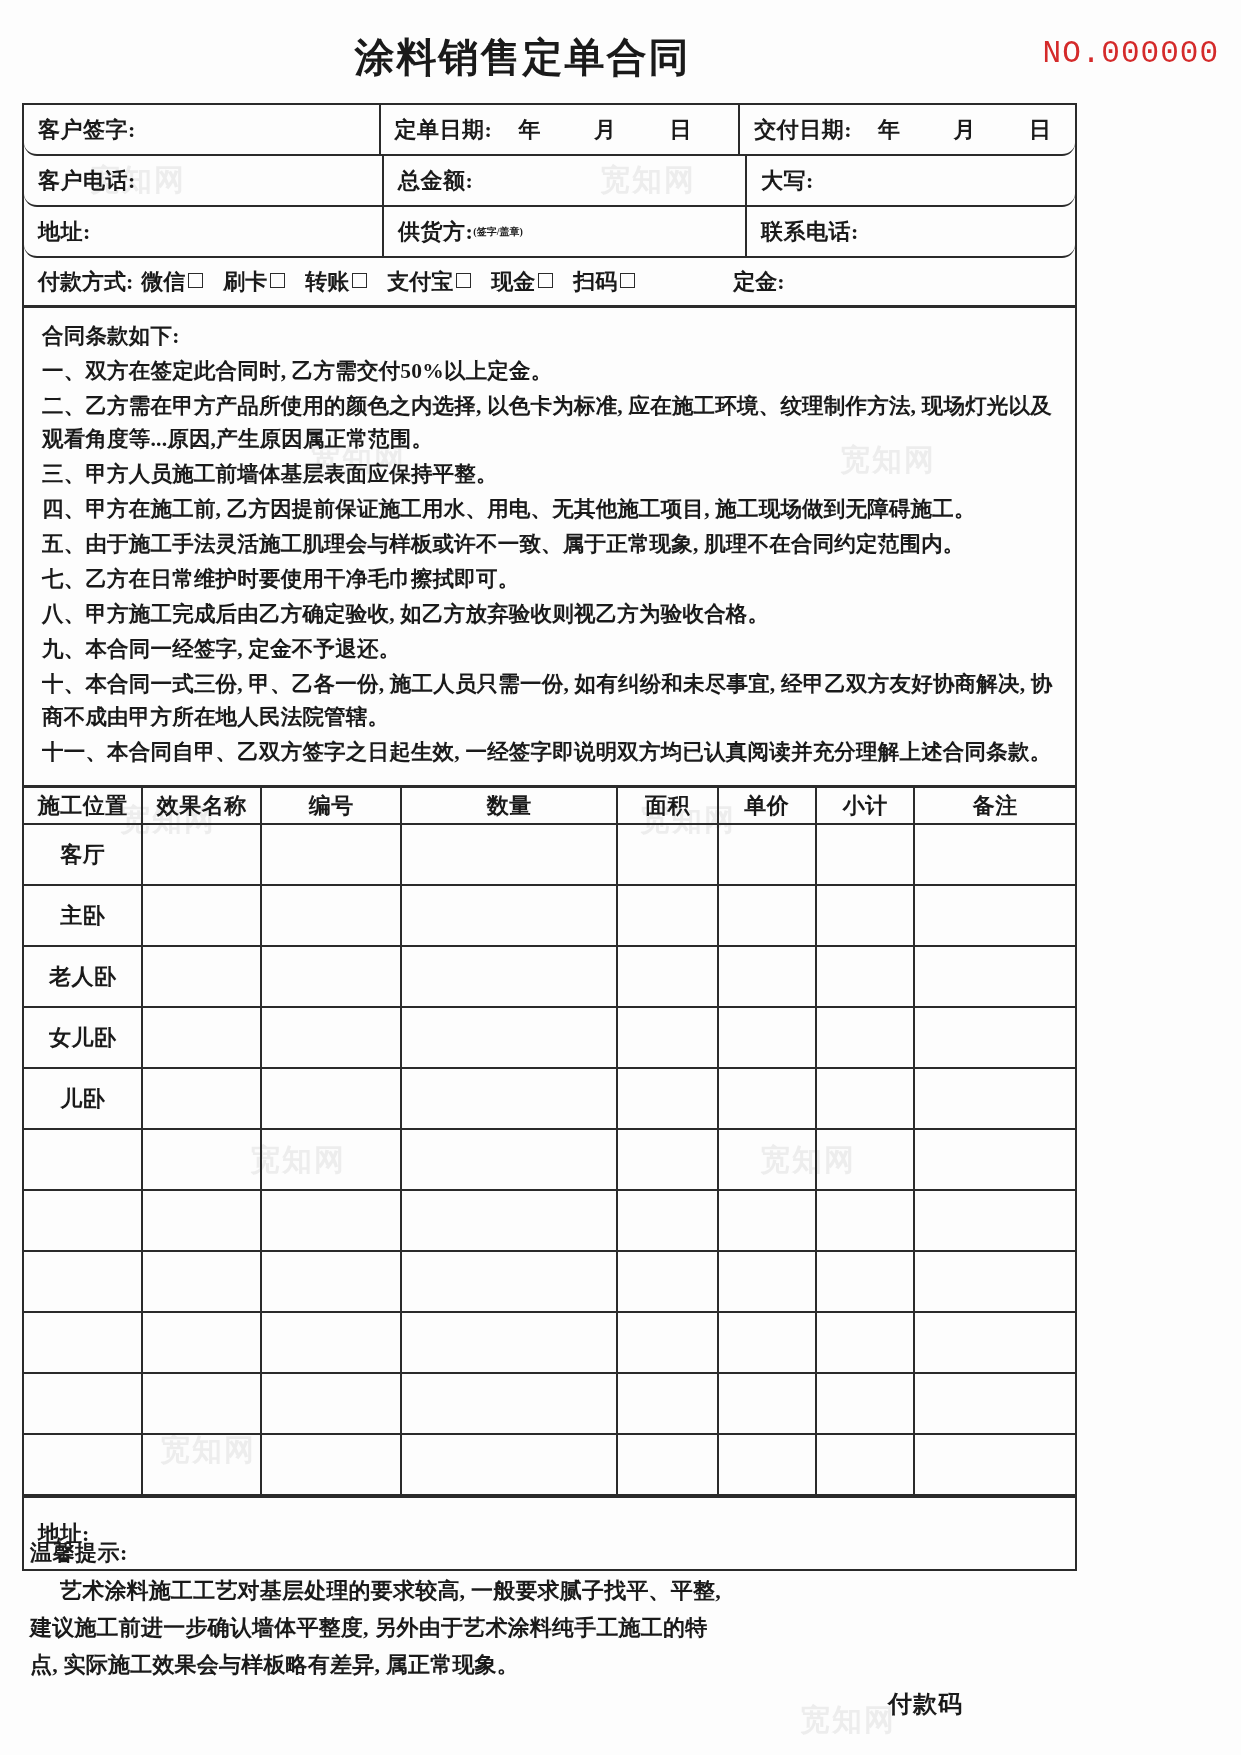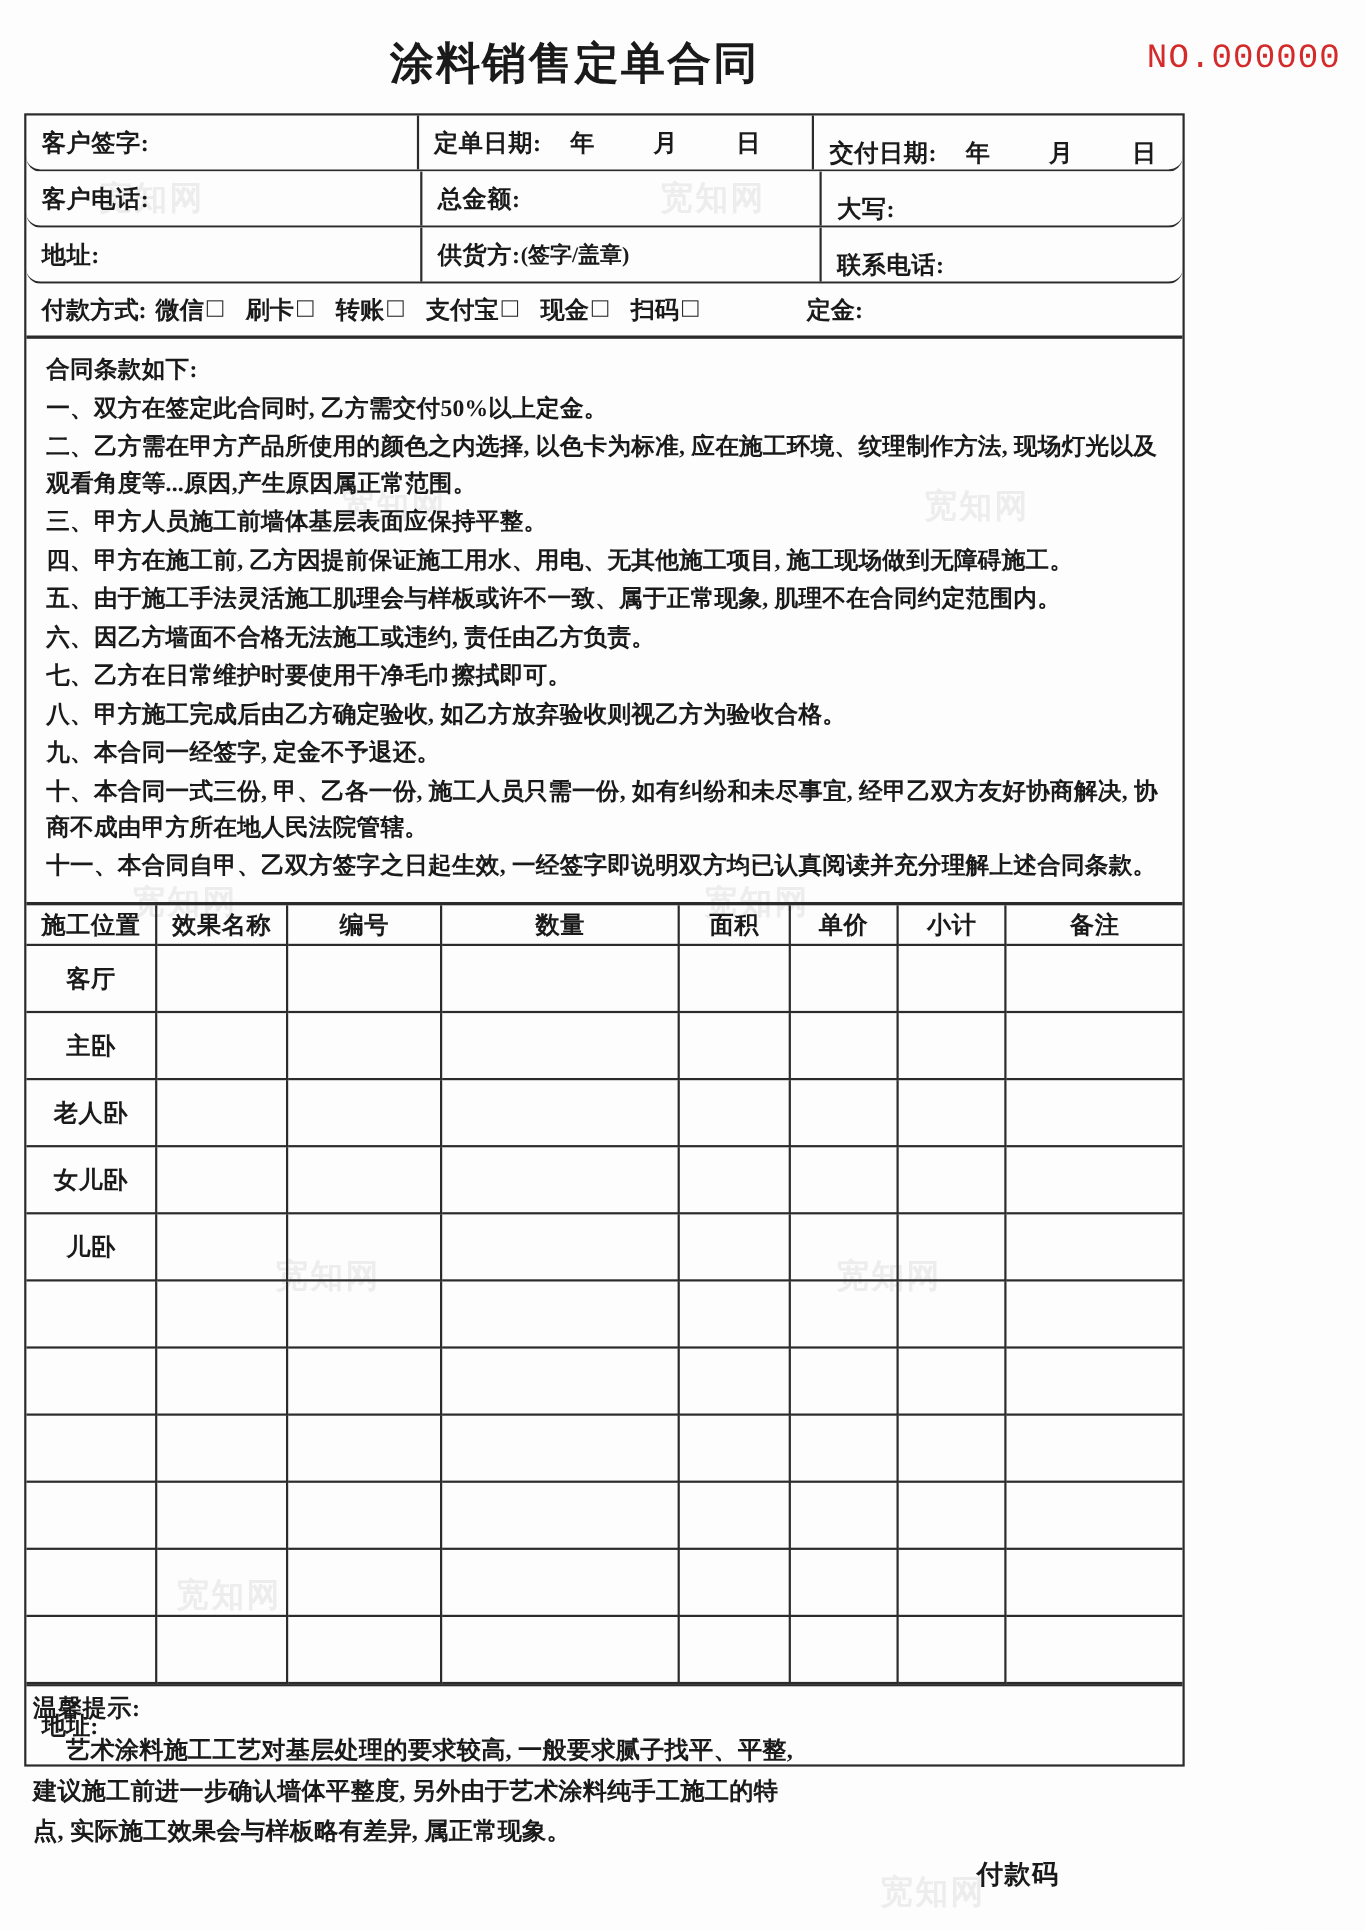--- a/index.html
+++ b/index.html
@@ -85,26 +85,26 @@
   .info-cell {
     display: flex;
     align-items: center;
     padding-left: 14px;
     font-size: 22px;
     font-weight: bold;
     letter-spacing: 0.5px;
     border-right: 2px solid #2b2b2b;
     white-space: nowrap;
   }
-  .info-cell:last-child { border-right: none; align-items: flex-end; }
+  .info-cell:last-child { border-right: none; }
   .c1 { width: 360px; }
   .c2 { width: 363px; }
   .c3 { flex: 1; }
   .ymd { margin-left: 26px; letter-spacing: 24px; font-weight: bold; }
-  .sub-note { font-size: 20px; font-weight: bold; letter-spacing: 0; }
+  .sub-note { font-size: 10px; font-weight: bold; letter-spacing: 0; }
 
   
   .pay-row {
     display: flex;
     align-items: center;
     height: 50px;
     padding-left: 14px;
     border-bottom: 3px solid #2b2b2b;
     font-size: 22px;
     font-weight: bold;
@@ -274,21 +274,20 @@
       <span class="deposit">定金:</span>
     </div>
 
     <div class="terms">
       <p>合同条款如下:</p>
       <p>一、双方在签定此合同时, 乙方需交付50%以上定金。</p>
       <p class="hang">二、乙方需在甲方产品所使用的颜色之内选择, 以色卡为标准, 应在施工环境、纹理制作方法, 现场灯光以及观看角度等...原因,产生原因属正常范围。</p>
       <p>三、甲方人员施工前墙体基层表面应保持平整。</p>
       <p>四、甲方在施工前, 乙方因提前保证施工用水、用电、无其他施工项目, 施工现场做到无障碍施工。</p>
       <p>五、由于施工手法灵活施工肌理会与样板或许不一致、属于正常现象, 肌理不在合同约定范围内。</p>
-      <p>六、因乙方墙面不合格无法施工或违约, 责任由乙方负责。</p>
       <p>七、乙方在日常维护时要使用干净毛巾擦拭即可。</p>
       <p>八、甲方施工完成后由乙方确定验收, 如乙方放弃验收则视乙方为验收合格。</p>
       <p>九、本合同一经签字, 定金不予退还。</p>
       <p class="hang">十、本合同一式三份, 甲、乙各一份, 施工人员只需一份, 如有纠纷和未尽事宜, 经甲乙双方友好协商解决, 协商不成由甲方所在地人民法院管辖。</p>
       <p>十一、本合同自甲、乙双方签字之日起生效, 一经签字即说明双方均已认真阅读并充分理解上述合同条款。</p>
     </div>
 
     <table class="items">
       <colgroup>
         <col style="width:118px">

